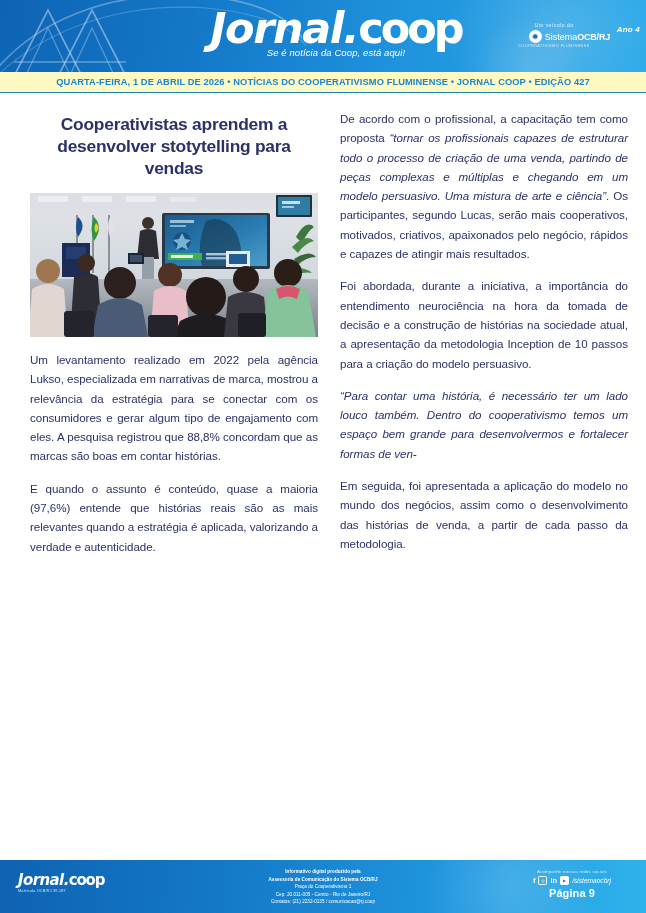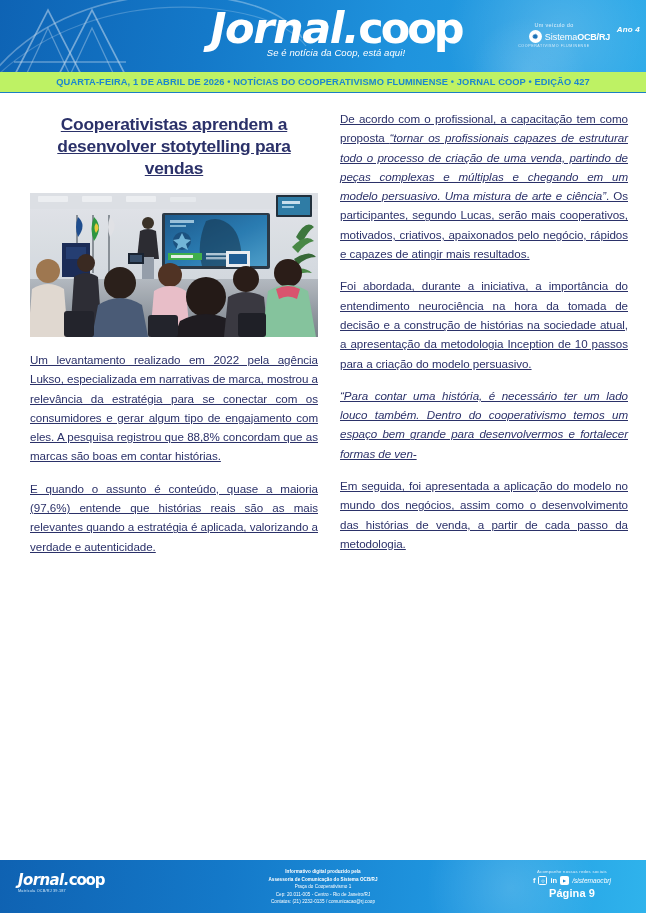--- a/index.html
+++ b/index.html
@@ -132,21 +132,21 @@
     font-size: 3.6px;
     color: #d6ecfa;
     letter-spacing: .6px;
     margin-top: 1px;
   }
 
   
   .datebar {
     width: 646px;
     height: 20px;
-    background: #bef264;
+    background: #fef9c3;
     border-bottom: 1.4px solid #1b7fc4;
     display: flex;
     align-items: center;
     justify-content: center;
   }
   .datebar-text {
     font-size: 9.3px;
     font-weight: bold;
     color: #1b86cf;
     letter-spacing: .1px;
@@ -154,21 +154,20 @@
   }
 
   
   .page {
     position: absolute;
     top: 95px;
     left: 0;
     width: 534px;
     height: 765px;
     padding: 0;
-    text-decoration: underline;
   }
   .cols {
     display: flex;
     gap: 22px;
     padding: 14px 24px 0 30px;
     box-sizing: border-box;
   }
   .col {
     width: 288px;
     flex: 0 0 288px;

